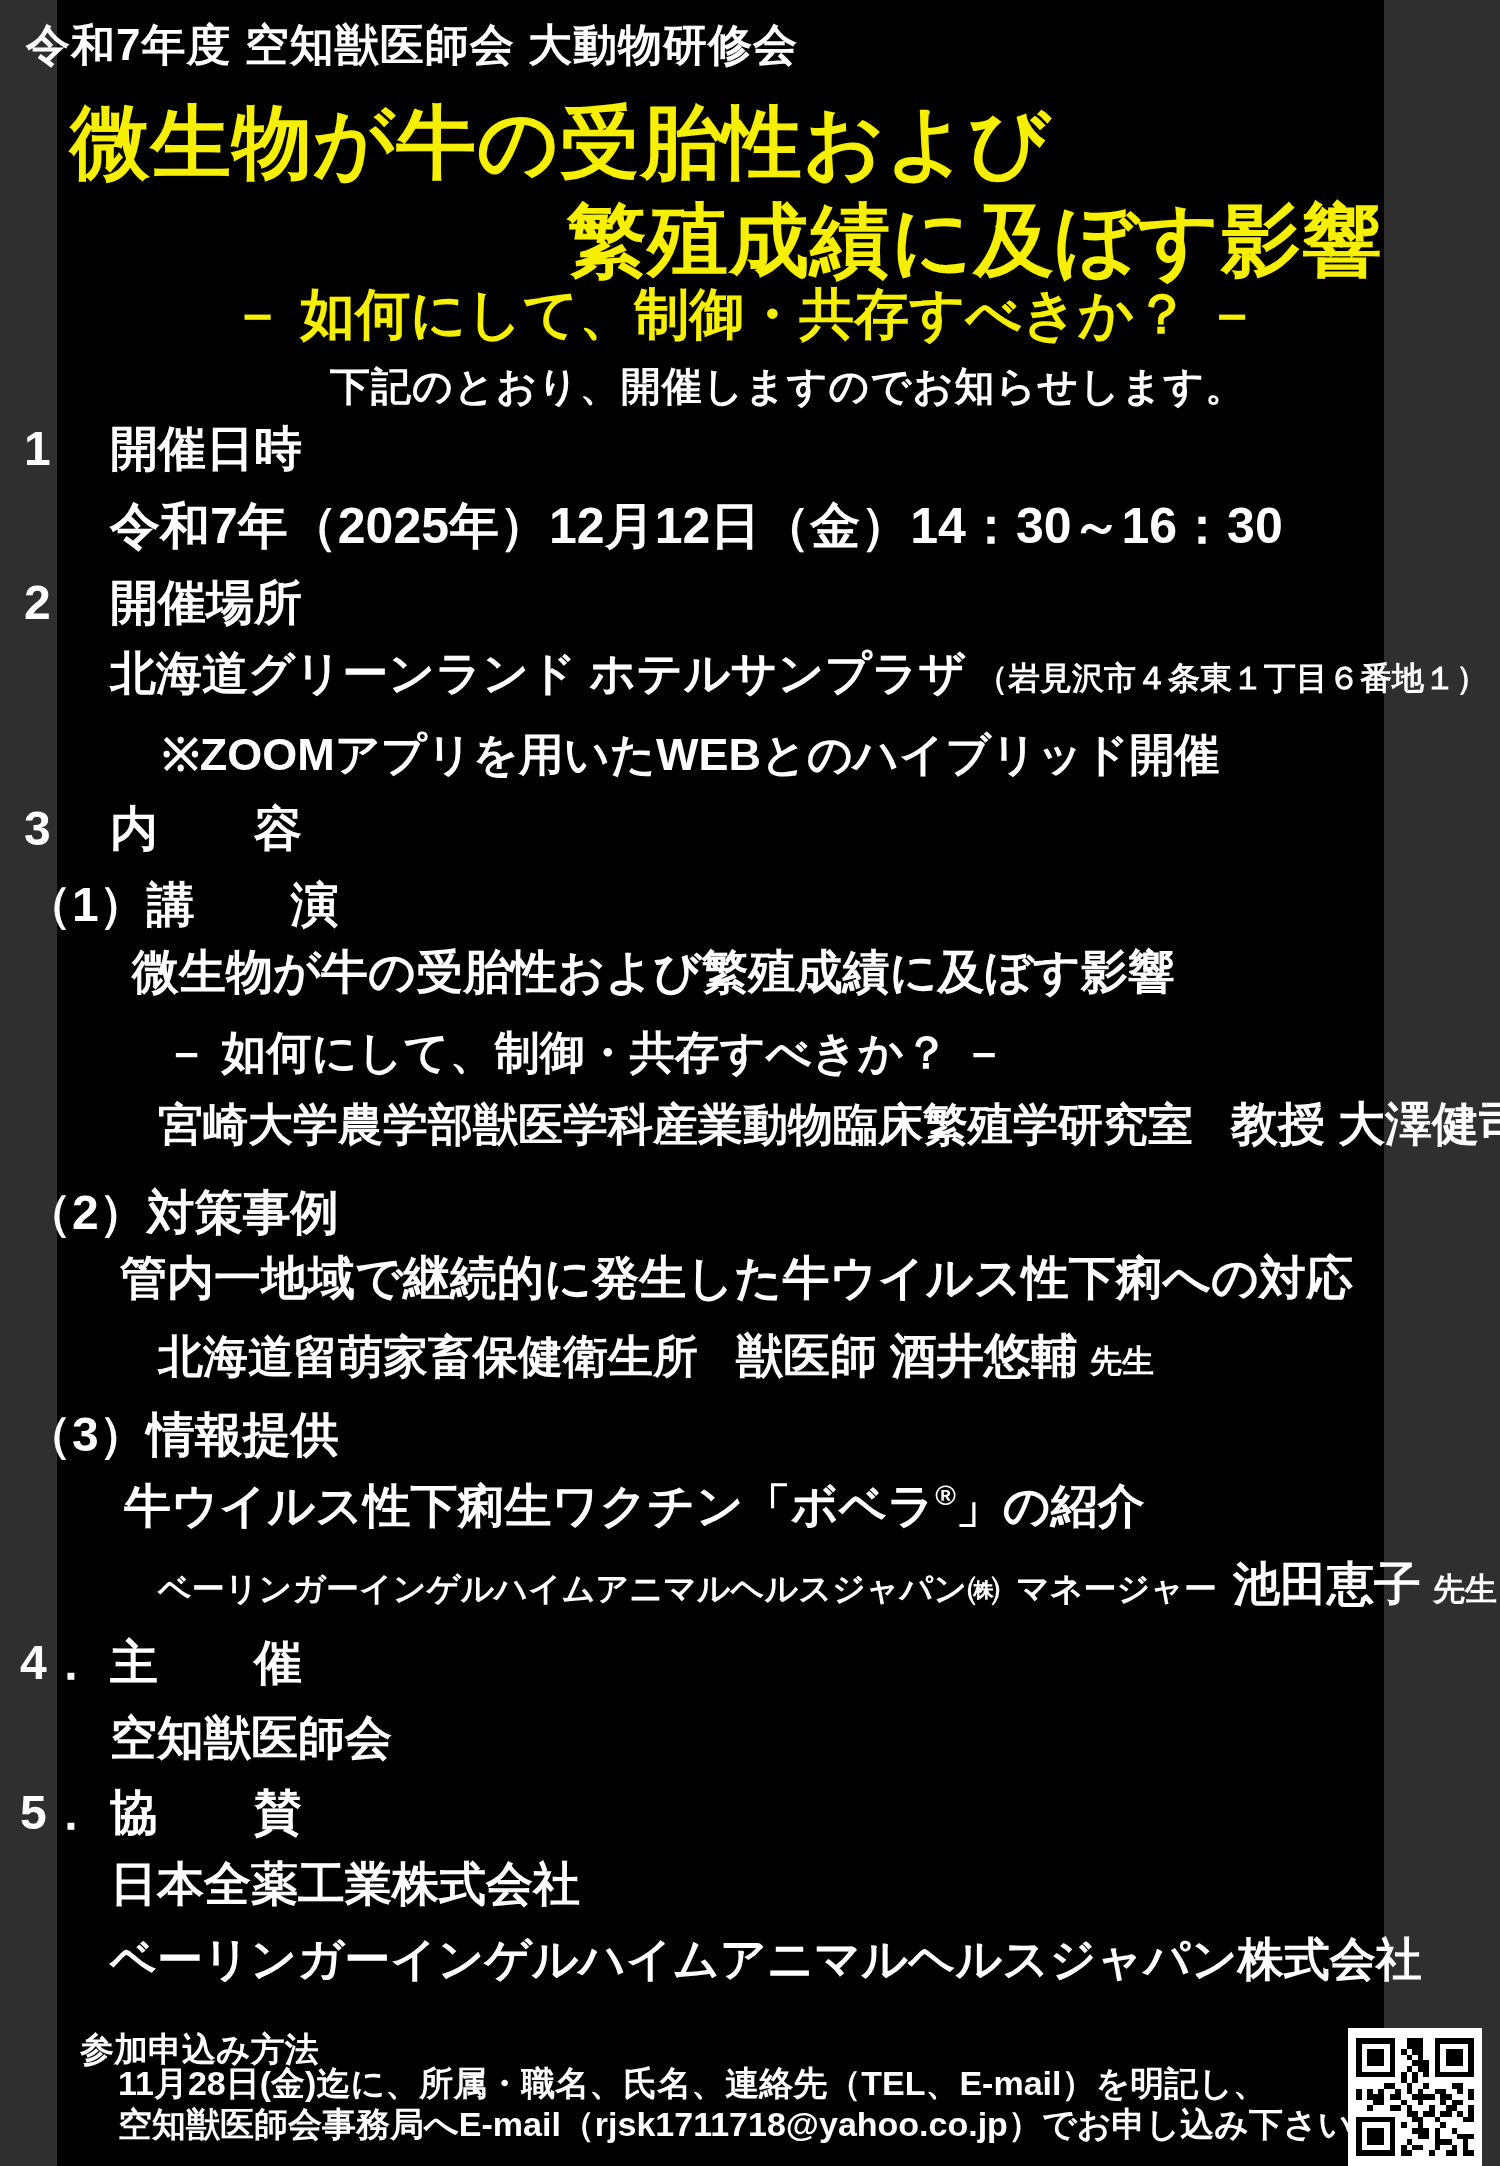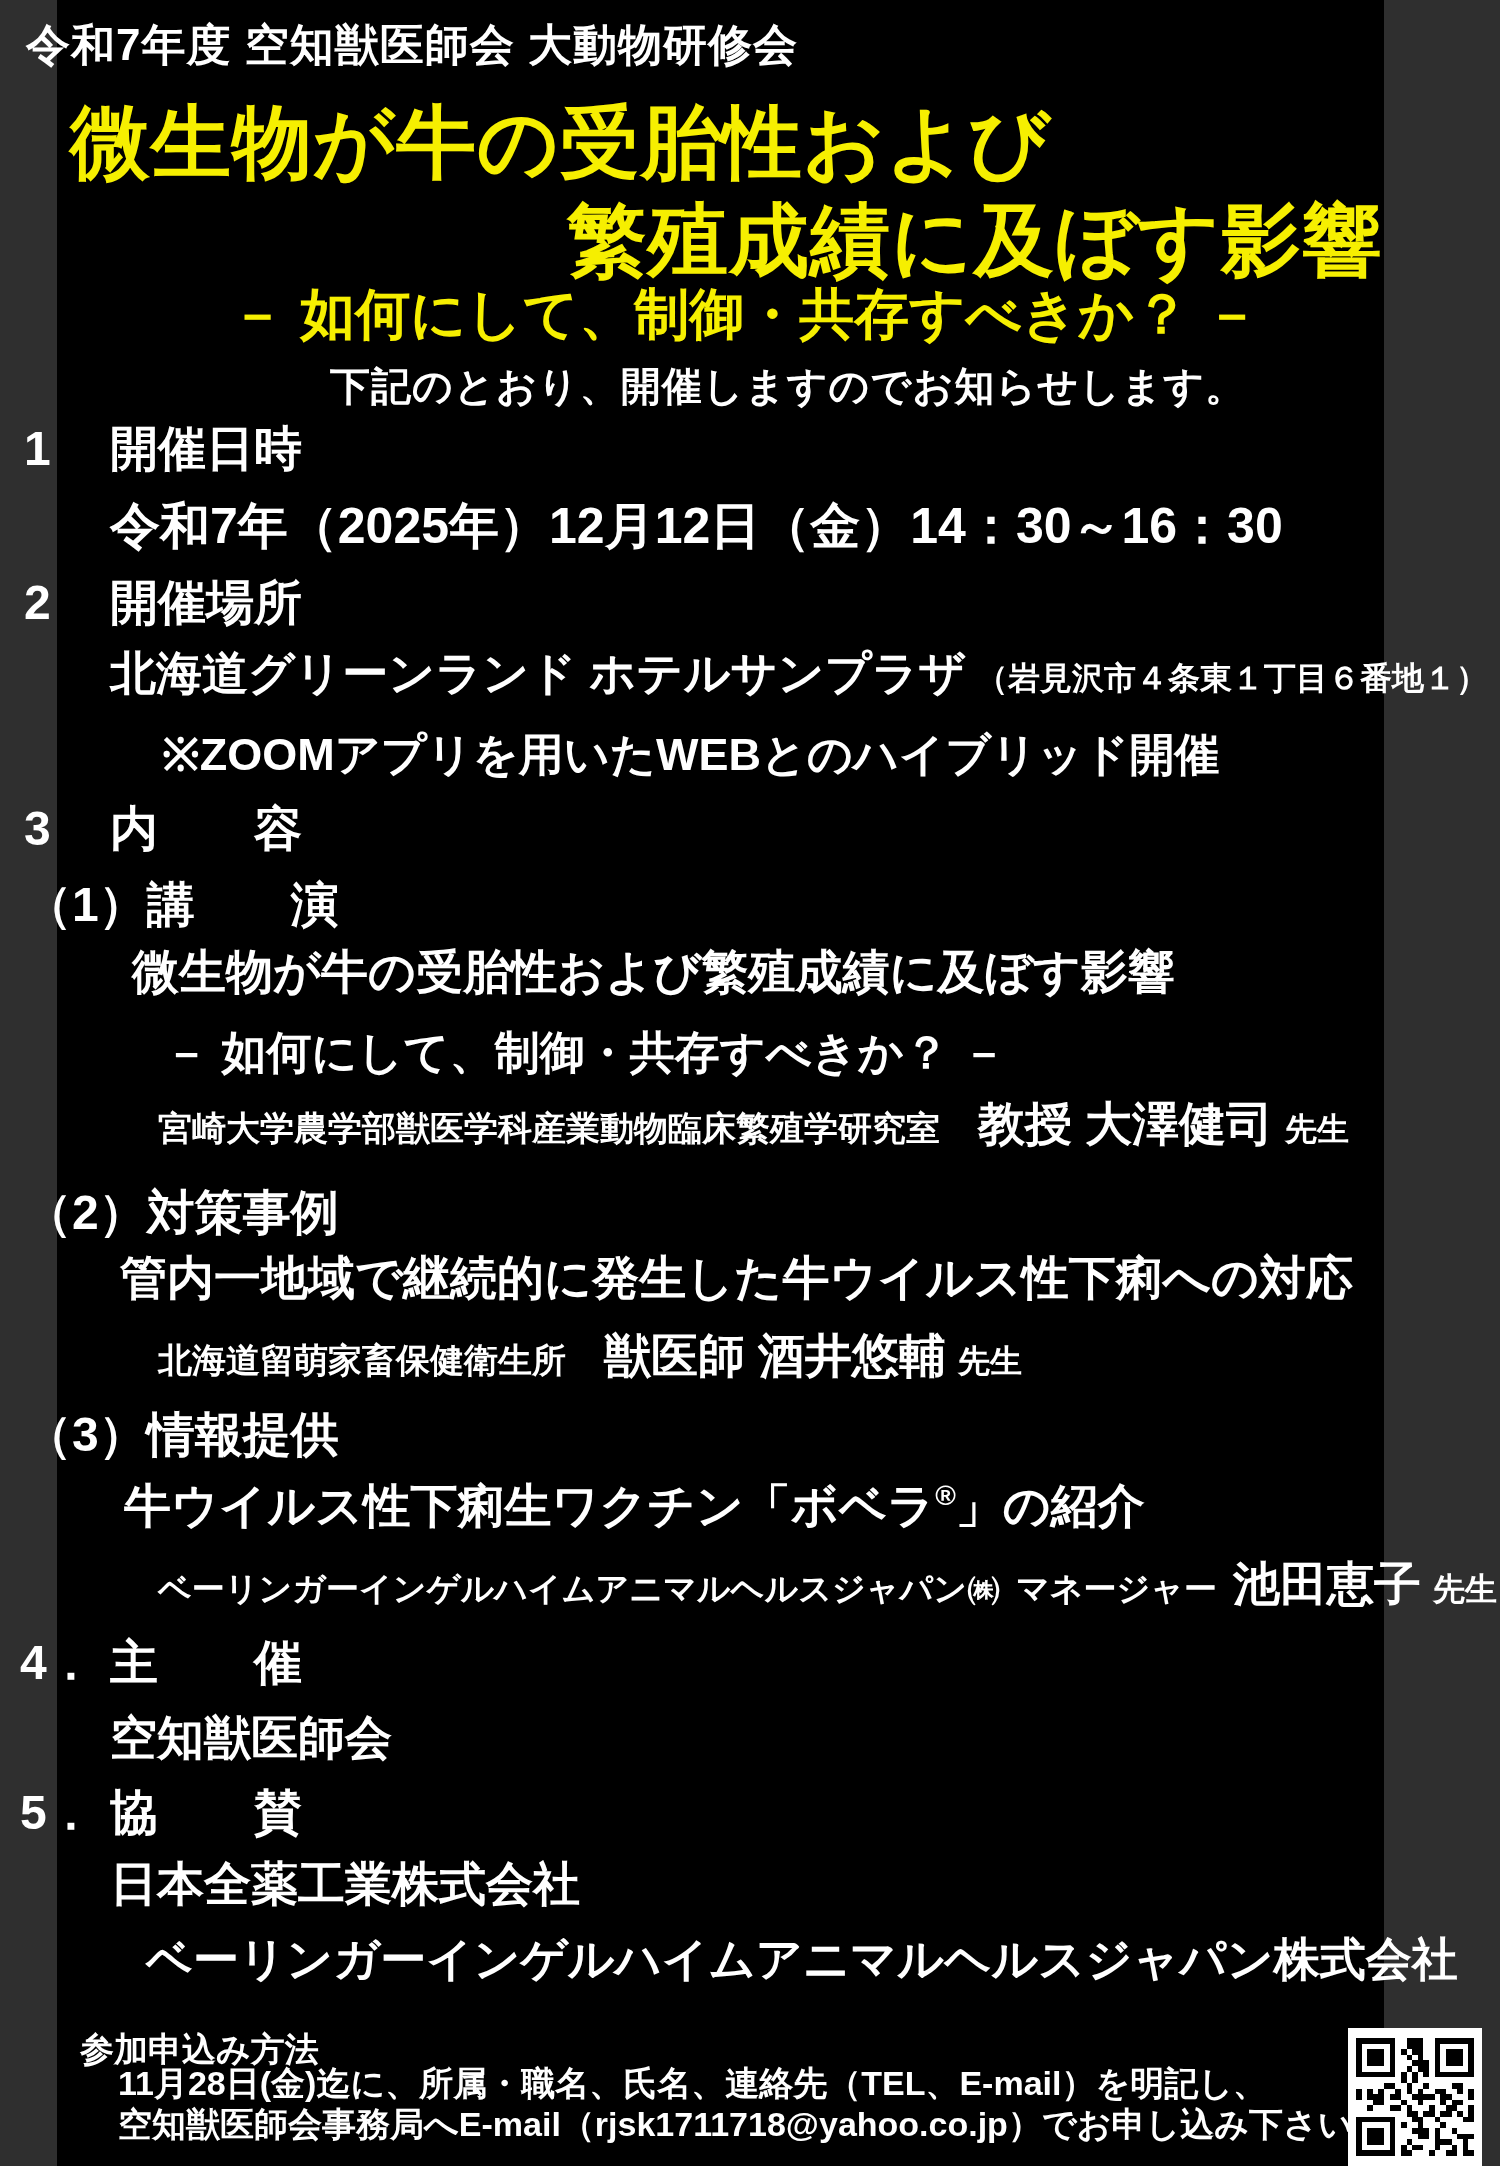--- a/index.html
+++ b/index.html
@@ -49,35 +49,35 @@
   .item-head{font-size:48px;left:24px;}
   .ih1{top:878px;}
   .ih2{top:1186px;}
   .ih3{top:1408px;}
   .lec-title{left:132px;top:946px;font-size:47px;}
   .lec-sub{left:164px;top:1028px;font-size:45px;}
   .speaker{left:158px;}
   .sp1{top:1098px;}
   .sp2{top:1330px;}
   .sp3{top:1558px;}
-  .speaker .affil{font-size:34px;font-weight:bold;}
+  .speaker .affil{font-size:45px;font-weight:bold;}
   .sp3 .affil{font-size:33px;}
   .speaker .role{font-size:33px;margin-left:16px;font-family:Liberation Mono, monospace;}
   .speaker .name{font-size:47px;margin-left:38px;}
   .sp3 .name{margin-left:16px;}
   .speaker .hono{font-size:32px;margin-left:12px;}
   .case-title{left:120px;top:1252px;font-size:47px;}
   .info-title{left:124px;top:1480px;font-size:47px;}
   .info-title .reg{font-size:28px;vertical-align:super;}
 
   .r-s4{left:0;top:1636px;}
   .r-s5{left:0;top:1786px;}
   .s4-body{left:110px;top:1712px;font-size:47px;}
   .s5-body1{left:110px;top:1858px;font-size:47px;}
-  .s5-body2{left:110px;top:1934px;font-size:46px;margin-left:36px;}
+  .s5-body2{left:110px;top:1934px;font-size:46px;}
 
   .apply-head{left:80px;top:2030px;font-size:34px;}
   .apply-l1{left:118px;top:2064px;font-size:34px;}
   .apply-l2{left:118px;top:2105px;font-size:34px;}
 
   .qr{
     position:absolute;left:1348px;top:2028px;width:134px;height:138px;
     background:var(--qr_background);padding:8px;
   }
   .qr svg{display:block;width:118px;height:122px;shape-rendering:crispEdges;}

